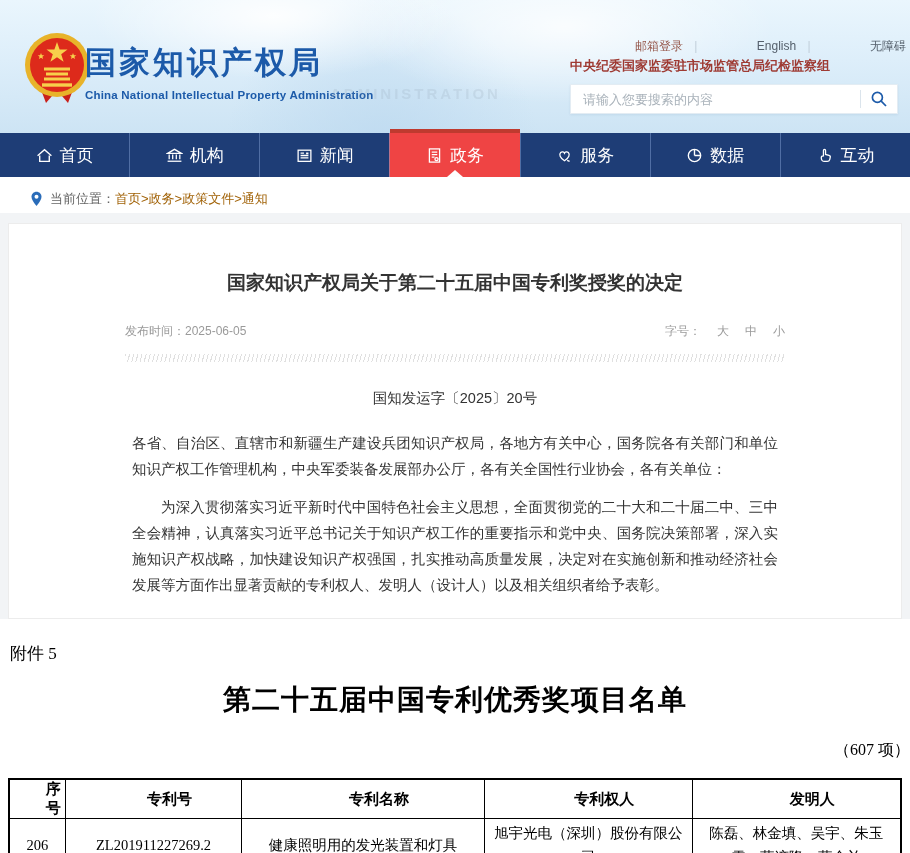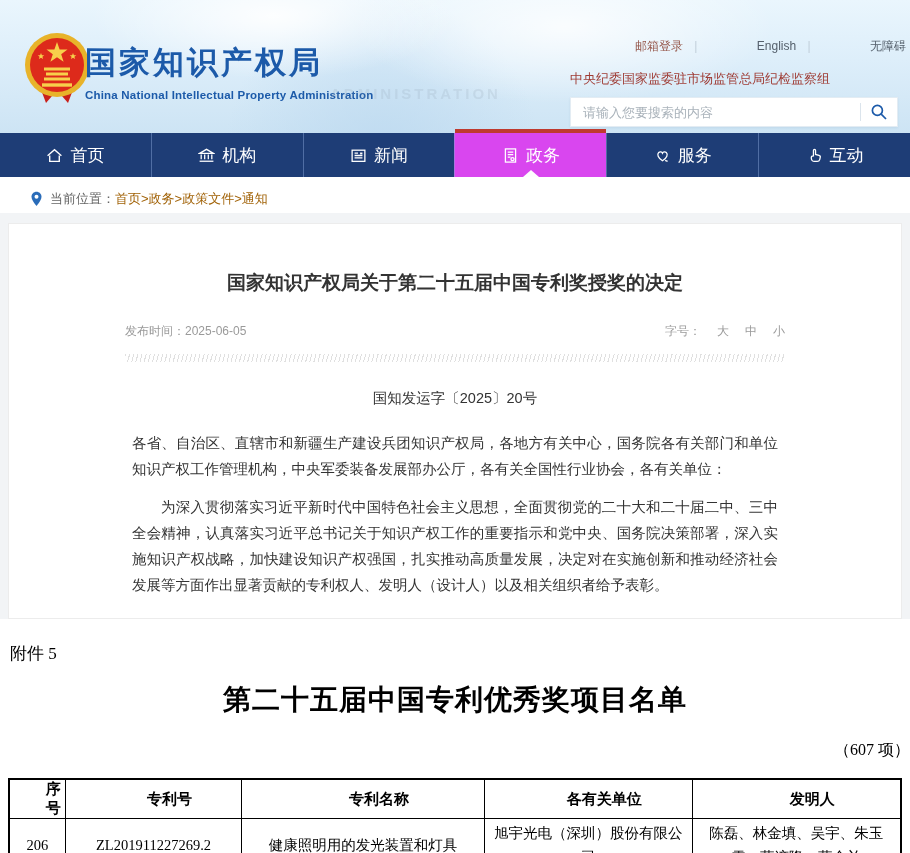--- a/index.html
+++ b/index.html
@@ -20,37 +20,37 @@
   .brand-title{ font-size:31px; font-weight:bold; color:#1c5aa9; letter-spacing:3px; }
   .brand-sub{ font-size:11.5px; font-weight:bold; color:#1c5aa9; margin-top:5px; letter-spacing:.2px; }
   .header-watermark{ position:absolute; left:330px; top:85px; font-size:15px; font-weight:bold;
     color:rgba(140,155,170,.18); letter-spacing:3px; user-select:none; }
   .header-right{ position:absolute; left:570px; top:38px; width:336px; }
   .top-links{ text-align:right; font-size:12px; color:#55606c; }
   .top-links a{ text-decoration:none; cursor:pointer;padding-left:48px; }
   .link-mail{ color:#96594d; }
   .link-plain{ color:#55606c; }
   .top-sep{ color:#c2cfdb; margin:0 8px; }
-  .inspection-line{ margin-top:15px; font-size:13px; font-weight:normal; color:#9e3a33; text-align:left; cursor:pointer; }
+  .inspection-line{ margin-top:2px; font-size:13px; font-weight:bold; color:#9e3a33; text-align:left; cursor:pointer; }
   .search-box{ margin-top:9px; width:328px; height:30px; background:#fff; border:1px solid #e3ecf3;
     box-shadow:0 1px 2px rgba(90,130,170,.12); display:flex; align-items:center; }
   .search-box input{ flex:1; border:0; outline:none; font-size:13px; color:#333; padding:0 12px;
     font-family:"Liberation Sans","DejaVu Sans",sans-serif; background:transparent; }
   .search-box input::placeholder{ color:#a9b2ba; }
   .search-divider{ width:1px; height:18px; background:#dbe4ec; }
   .search-btn{ width:36px; height:100%; display:flex; align-items:center; justify-content:center;
     background:transparent; border:0; cursor:pointer; }
 
   
   .main-nav{ position:relative; height:44px; background:#1e3d76; display:flex; }
   .nav-item{ position:relative; flex:1; display:flex; align-items:center; justify-content:center;
     color:#fff; font-size:17px; text-decoration:none; cursor:pointer; }
   .nav-item + .nav-item{ border-left:1px solid rgba(130,160,210,.5); }
   .nav-item .nav-icon{ display:flex; margin-right:7px; }
-  .nav-item.active{ background:#d946ef; }
+  .nav-item.active{ background:#ef4444; }
   .tab-accent{ position:absolute; left:0; right:0; top:-4px; height:4px; background:#bf3a2f; }
   .tab-caret{ position:absolute; bottom:0; left:50%; margin-left:-8px; width:0; height:0;
     border-left:8px solid transparent; border-right:8px solid transparent; border-bottom:7px solid #fdfdfd; }
 
   
   .mid{ background:#f2f4f6; }
   .breadcrumb-bar{ height:28px; margin-top:8px; background:#fff; display:flex; align-items:center;
     padding-left:30px; font-size:13px; color:#666; }
   .breadcrumb-bar .pin{ display:flex; margin-right:7px; }
   .crumb-path{ color:#a16207; cursor:pointer; }
@@ -175,20 +175,29 @@
       <span class="nav-icon">
         <svg width="17" height="17" viewBox="0 0 16 16" fill="none" stroke="#fff" stroke-width="1.2">
             <path d="M8 13C3.6 10 2.7 6.9 4.4 5.2c1.3-1.2 3-.7 3.6.6.6-1.3 2.3-1.8 3.6-.6C13.3 6.9 12.4 10 8 13z"></path>
             <path d="M10.5 12.6l2.3 1"></path>
           </svg>
       </span>
         <span>服务</span>
     </a>
     <a class="nav-item">
       <span class="nav-icon">
+        <svg width="17" height="17" viewBox="0 0 16 16" fill="none" stroke="#fff" stroke-width="1.3">
+            <circle cx="8" cy="8" r="5.8"></circle>
+            <path d="M8 8V2.2M8 8h5.8"></path>
+          </svg>
+      </span>
+        <span>数据</span>
+    </a>
+    <a class="nav-item">
+      <span class="nav-icon">
         <svg width="17" height="17" viewBox="0 0 16 16" fill="none" stroke="#fff" stroke-width="1.2">
             <path d="M7 8.3V3.4c0-.7.4-1.2 1-1.2s1 .5 1 1.2V7l3.2.8c1 .3 1.5 1 1.2 2l-.5 2c-.3 1.1-1.1 1.8-2.3 1.8H8c-1.7 0-3-1.3-3-3v-1c0-.9.6-1.3 2-1.3z"></path>
           </svg>
       </span>
         <span>互动</span>
     </a>
   </nav>
 
   <div class="mid">
     <div class="breadcrumb-bar">
@@ -232,21 +241,21 @@
           <col class="col-pn">
           <col class="col-name">
           <col class="col-owner">
           <col class="col-inv">
       </colgroup>
       <thead>
         <tr>
           <th>序号</th>
           <th>专利号</th>
           <th>专利名称</th>
-          <th>各有关单位</th>
+          <th>专利权人</th>
           <th>发明人</th>
         </tr>
       </thead>
       <tbody>
         <tr>
           <td>206</td>
           <td>ZL201911227269.2</td>
           <td>健康照明用的发光装置和灯具</td>
           <td>旭宇光电（深圳）股份有限公司</td>
           <td>陈磊、林金填、吴宇、朱玉雪、蔡济隆、蔡金兰</td>

